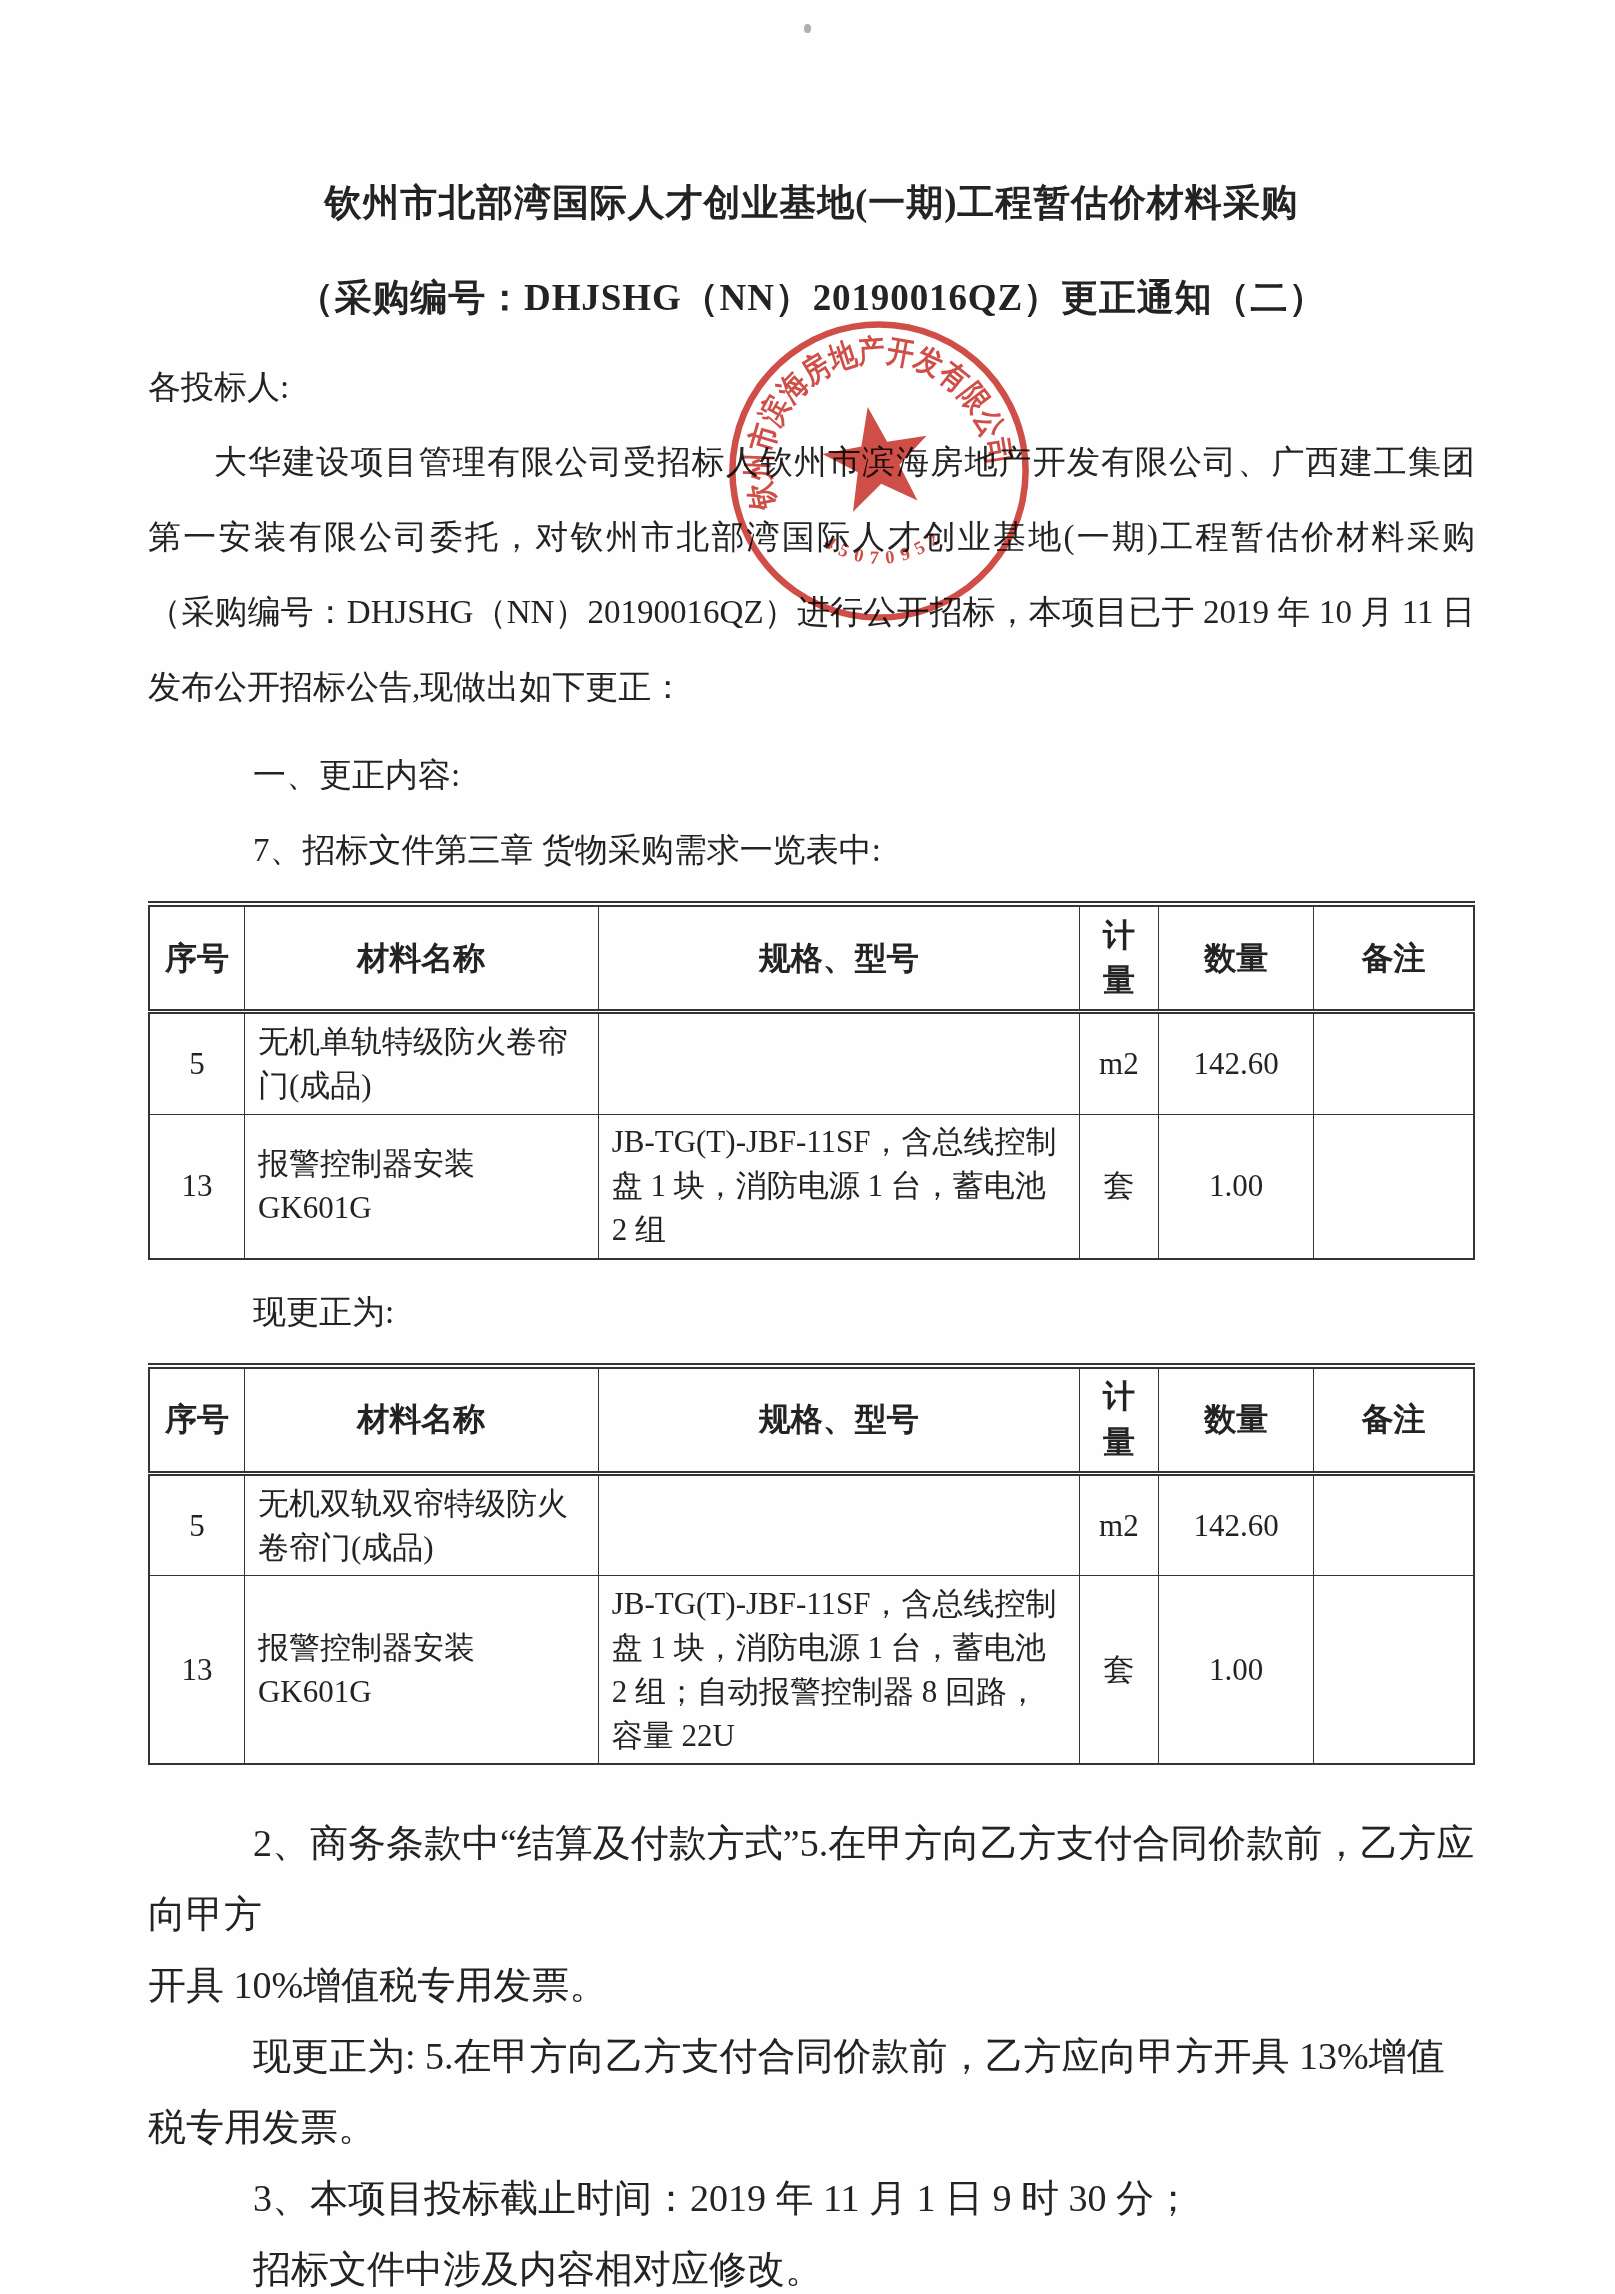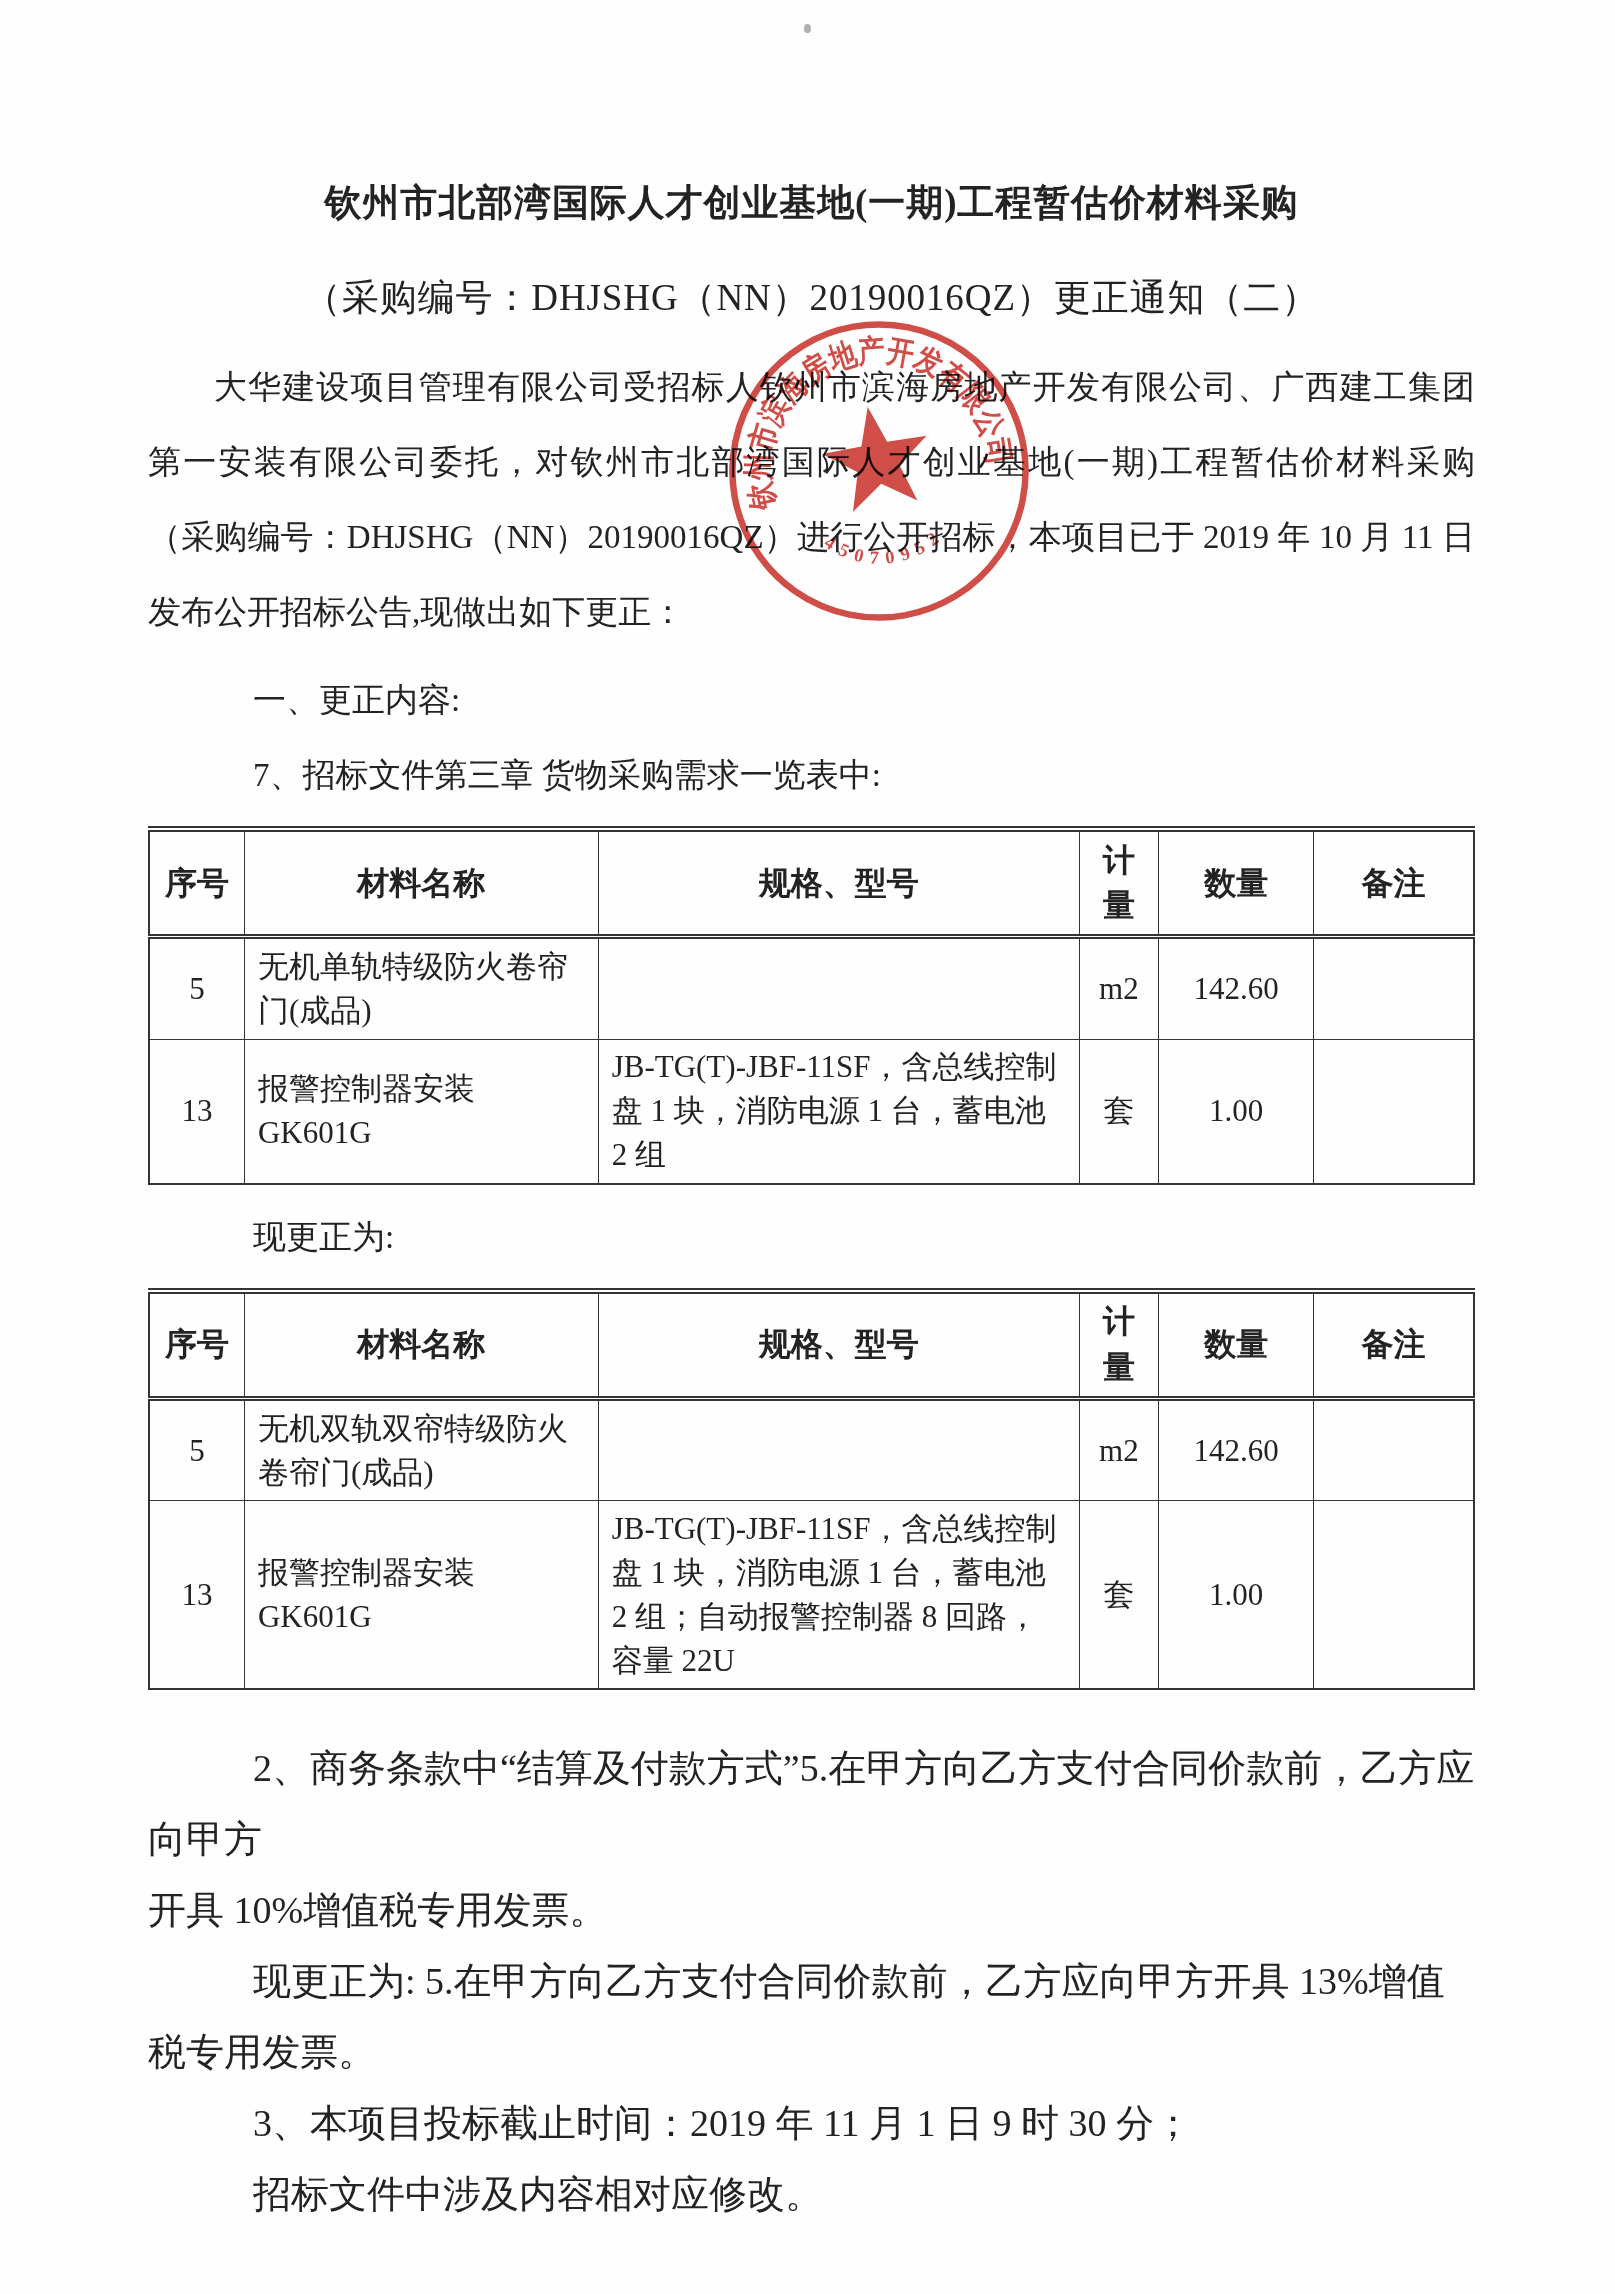--- a/index.html
+++ b/index.html
@@ -18,21 +18,21 @@
     margin-top:183px;
     text-align:center;
     font-size:37px; line-height:1.1;
     font-weight:bold;
     letter-spacing:0.9px;
   }
   .doc-subtitle {
     margin-top:54px;
     text-align:center;
     font-size:37px; line-height:1.1;
-    font-weight:normal;
+    font-weight:bold;
     letter-spacing:0.9px;
   }
 
   .para { margin-top:32px; }
   .ln { font-size:33px; line-height:75px; white-space:normal; }
   .ln-sm { font-size:38px; line-height:71px; }
   .ind { text-indent:105px; }
   .ind1 { text-indent:66px; }
   .jfull { text-align:justify; text-align-last:justify; }
   .bold { font-weight:normal; }
@@ -96,20 +96,21 @@
 <div class="page">
 
   <div class="speck"></div>
 
   <div class="content">
 
     <div class="doc-title">钦州市北部湾国际人才创业基地(一期)工程暂估价材料采购</div>
     <div class="doc-subtitle">（采购编号：DHJSHG（NN）20190016QZ）更正通知（二）</div>
 
     <div class="para">
+      <div class="ln">各投标人:</div>
       <div class="ln ind1 jfull">大华建设项目管理有限公司受招标人钦州市滨海房地产开发有限公司、广西建工集团</div>
       <div class="ln jfull">第一安装有限公司委托，对钦州市北部湾国际人才创业基地(一期)工程暂估价材料采购</div>
       <div class="ln jfull">（采购编号：DHJSHG（NN）20190016QZ）进行公开招标，本项目已于 2019 年 10 月 11 日</div>
       <div class="ln">发布公开招标公告,现做出如下更正：</div>
       <div class="ln ind bold" style="margin-top:13px">一、更正内容:</div>
       <div class="ln ind">7、招标文件第三章 货物采购需求一览表中:</div>
     </div>
 
     <table class="tbl h90">
       <colgroup>

